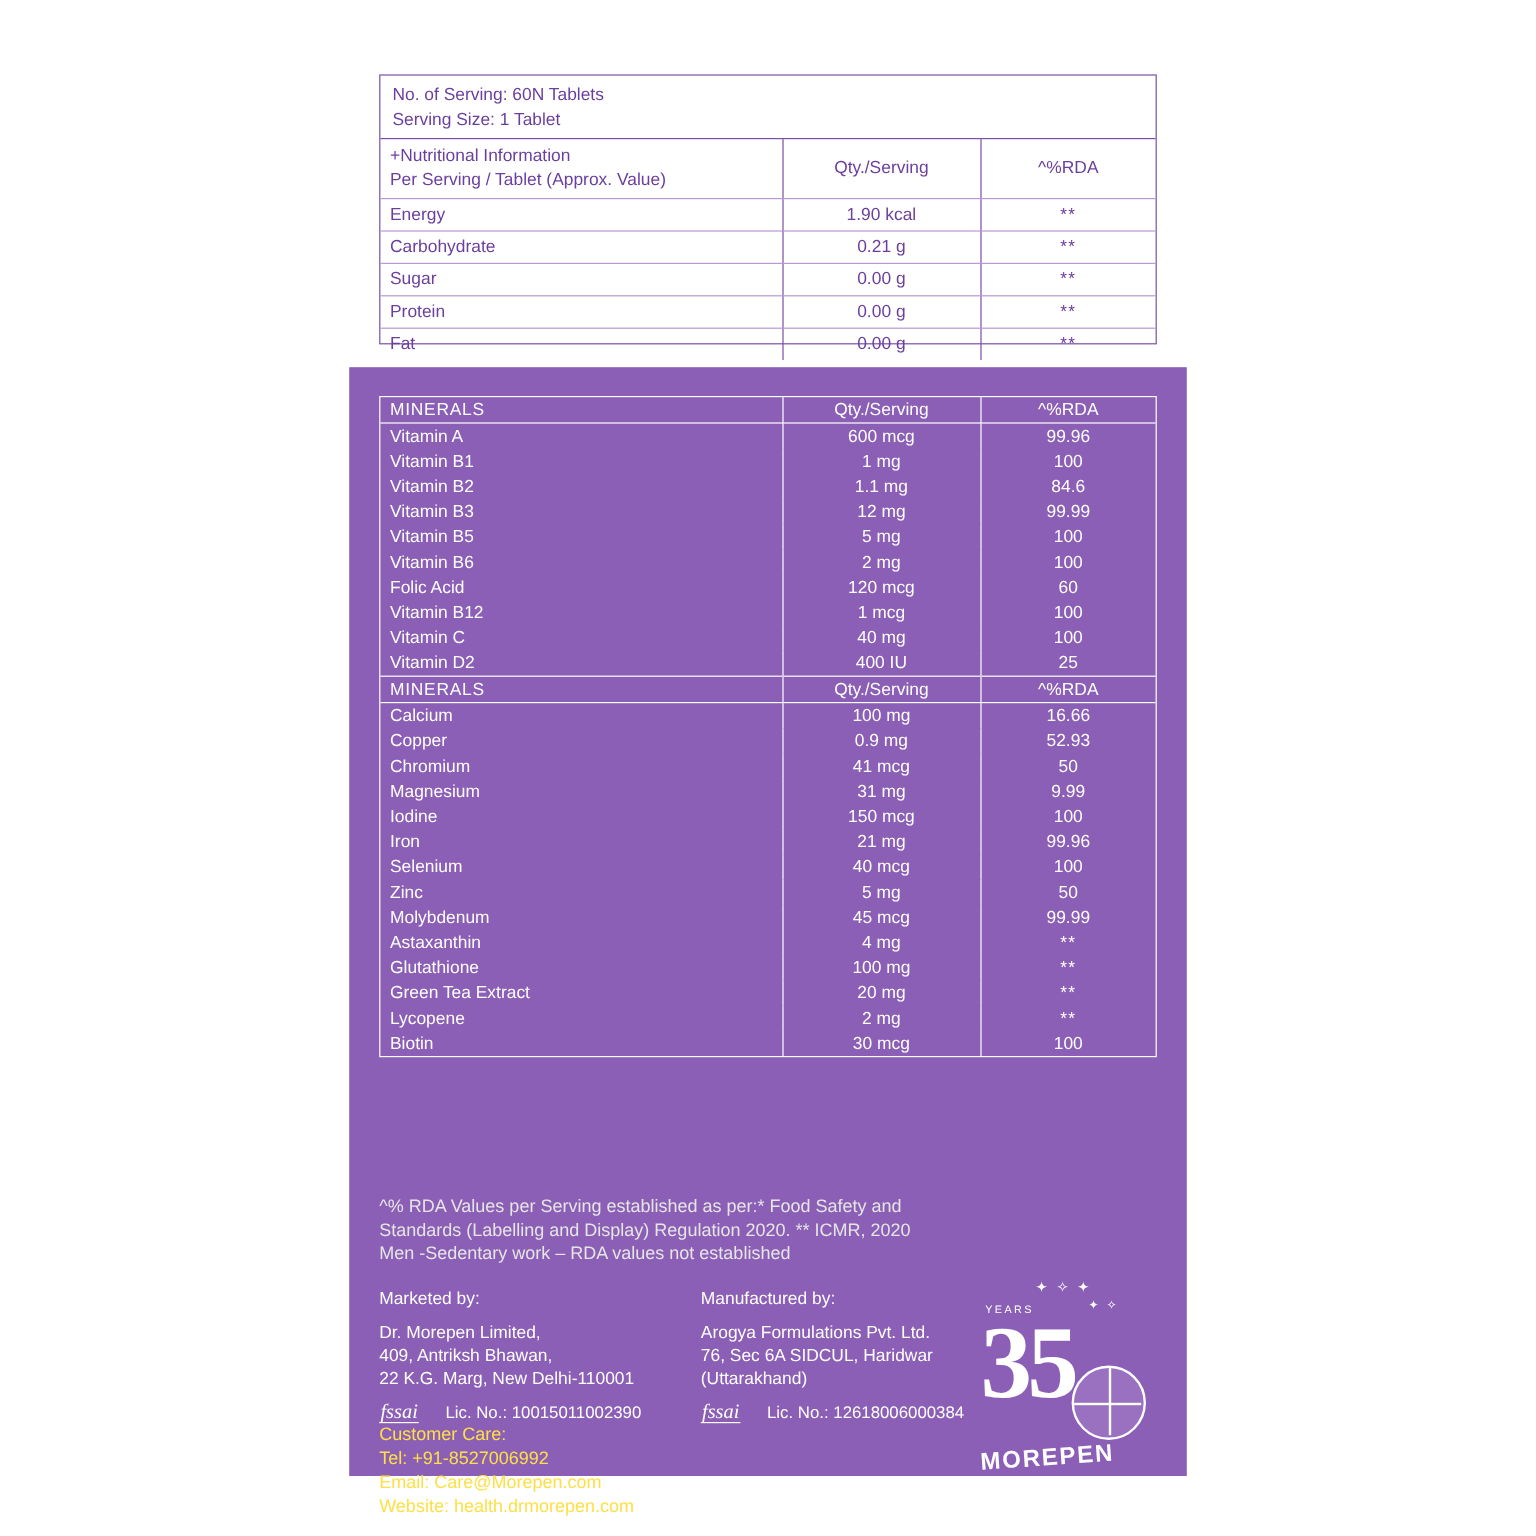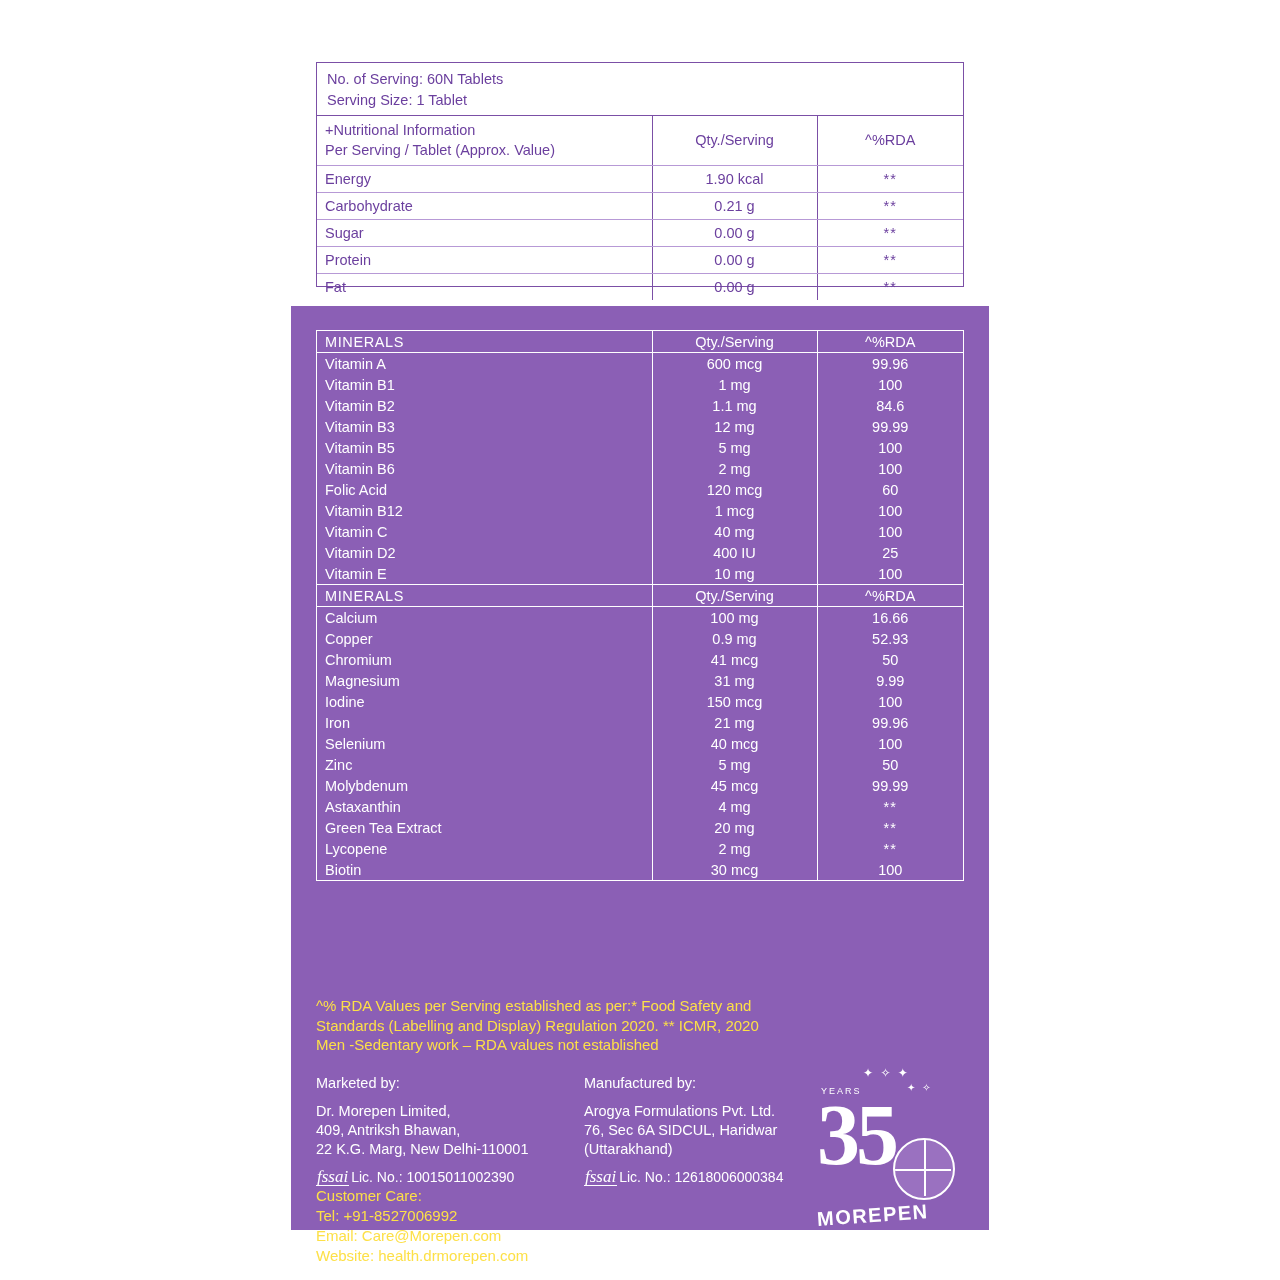--- a/index.html
+++ b/index.html
@@ -67,30 +67,30 @@
     font-size:17px;letter-spacing:.6px;
     padding-top:6px;padding-bottom:7px;
     border-bottom:1.5px solid #ffffff;
   }
   .sec-row td.c2,.sec-row td.c3{font-size:14.5px;letter-spacing:0;}
   .sec-row.mid td{border-top:1.5px solid #ffffff;}
   .pad-top td{padding-top:7px;}
   .pad-bot td{padding-bottom:7px;}
   .footnote{
     position:absolute;left:25px;top:690px;width:640px;
-    font-size:15px;line-height:1.3;color:#fde047;
+    font-size:15px;line-height:1.3;color:#e5e5e5;
   }
   .addr{
     position:absolute;left:25px;top:768px;width:520px;
     font-size:14.5px;line-height:1.32;color:#ffffff;
   }
   .addr-col{position:absolute;top:0;}
   .col-a{left:0;width:265px;}
   .col-b{left:268px;width:250px;}
-  .fssai-line{display:flex;align-items:center;gap:2px;margin-top:8px;}
+  .fssai-line{display:flex;align-items:center;gap:22px;margin-top:8px;}
   .fssai-mark{
     font-family:"Liberation Serif", serif;
     font-style:italic;font-size:17px;
     border-bottom:1.2px solid #fff;
     line-height:1.05;padding:0 1px;
   }
   .fssai-txt{font-size:14px;}
   .care{
     position:absolute;left:25px;top:880px;width:420px;
     font-size:15px;line-height:1.33;color:#fde047;
@@ -228,25 +228,20 @@
         <tr>
           <td class="c1">Vitamin C</td>
           <td class="c2">40 mg</td>
           <td class="c3">100</td>
         </tr>
         <tr>
           <td class="c1">Vitamin D2</td>
           <td class="c2">400 IU</td>
           <td class="c3">25</td>
         </tr>
-        <tr class="pad-bot">
-          <td class="c1">Vitamin E</td>
-          <td class="c2">10 mg</td>
-          <td class="c3">100</td>
-        </tr>
 
         <tr class="sec-row mid">
           <td class="c1">MINERALS</td>
           <td class="c2">Qty./Serving</td>
           <td class="c3">^%RDA</td>
         </tr>
         <tr class="pad-top">
           <td class="c1">Calcium</td>
           <td class="c2">100 mg</td>
           <td class="c3">16.66</td>
@@ -287,20 +282,25 @@
           <td class="c3">50</td>
         </tr>
         <tr>
           <td class="c1">Molybdenum</td>
           <td class="c2">45 mcg</td>
           <td class="c3">99.99</td>
         </tr>
         <tr>
           <td class="c1">Astaxanthin</td>
           <td class="c2">4 mg</td>
+          <td class="c3 stars">**</td>
+        </tr>
+        <tr>
+          <td class="c1">Glutathione</td>
+          <td class="c2">100 mg</td>
           <td class="c3 stars">**</td>
         </tr>
         <tr>
           <td class="c1">Green Tea Extract</td>
           <td class="c2">20 mg</td>
           <td class="c3 stars">**</td>
         </tr>
         <tr>
           <td class="c1">Lycopene</td>
           <td class="c2">2 mg</td>

